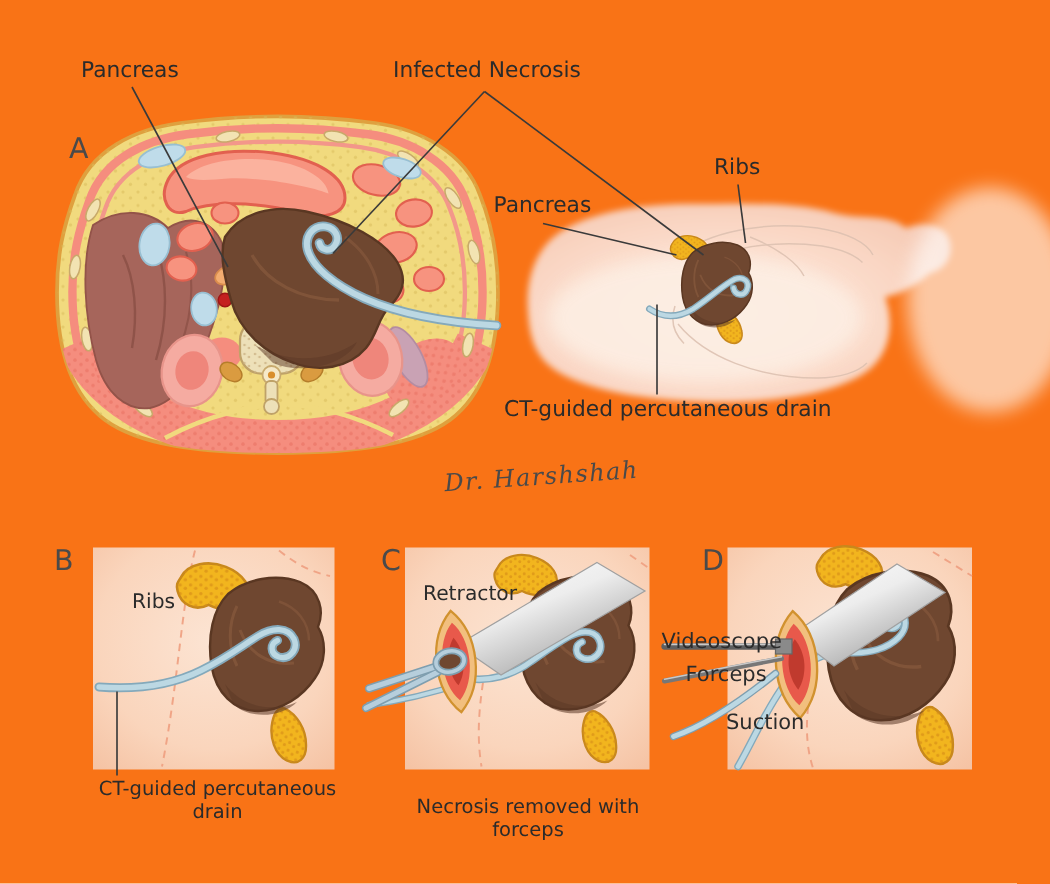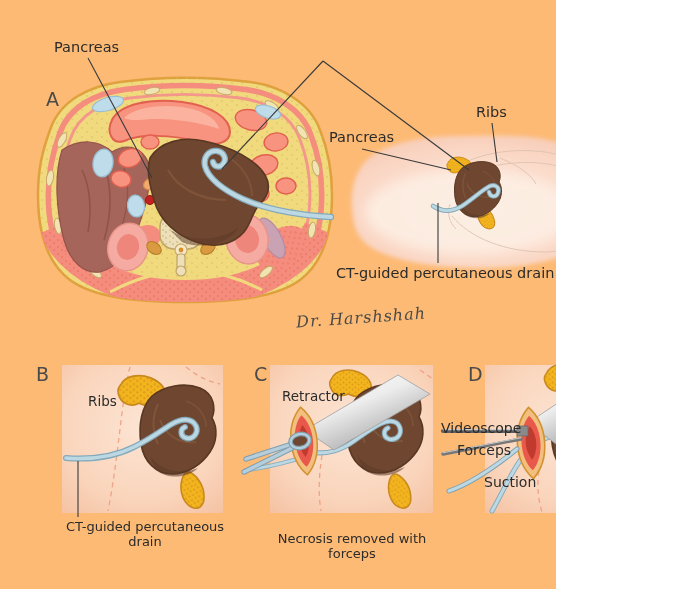--- a/index.html
+++ b/index.html
@@ -1,17 +1,17 @@
 <!DOCTYPE html>
 <html><head>
 <meta charset="utf-8">
 <style>
   html,body{margin:0;padding:0;background:#fff;}
   .canvas{
-    position:relative;width:556px;height:589px;background:#fdba74;overflow:hidden;
+    position:relative;width:700px;height:589px;background:#f97316;overflow:hidden;
     font-family:"DejaVu Sans","Liberation Sans",sans-serif;color:#2B2B2B;
   }
   .canvas svg.art{position:absolute;left:0;top:0;}
   .lbl{position:absolute;font-size:14.5px;line-height:1.1;white-space:nowrap;color:#2B2B2B;}
   .panel-letter{position:absolute;font-size:19px;color:#4A4A4A;}
   .small-lbl{position:absolute;font-size:14px;color:#2B2B2B;white-space:nowrap;}
   .inner-lbl{position:absolute;font-size:13.5px;color:#2B2B2B;white-space:nowrap;}
   .caption{position:absolute;font-size:13px;color:#2B2B2B;text-align:center;}
   .signature{
     position:absolute;left:296px;top:308px;width:130px;text-align:center;
@@ -297,20 +297,21 @@
     <path d="M 323,61 L 222,169"></path>
     <path d="M 323,61 L 469,170"></path>
     <path d="M 492,123 L 497,162"></path>
     <path d="M 362,149 L 451,170"></path>
     <path d="M 438,203 L 438,263"></path>
     <path d="M 78,461 L 78,517"></path>
   </g>
 </svg>
 
 <div class="lbl" style="left:54px;top:40px;">Pancreas</div>
+<div class="lbl" style="left:262px;top:40px;">Infected Necrosis</div>
 <div class="panel-letter" style="left:46px;top:88px;">A</div>
 
 <div class="lbl" style="left:476px;top:105px;">Ribs</div>
 <div class="lbl" style="left:329px;top:130px;">Pancreas</div>
 <div class="lbl" style="left:336px;top:266px;">CT-guided percutaneous drain</div>
 
 <div class="signature">Dr. Harshshah</div>
 
 <div class="panel-letter" style="left:36px;top:363px;">B</div>
 <div class="inner-lbl" style="left:88px;top:393px;">Ribs</div>

